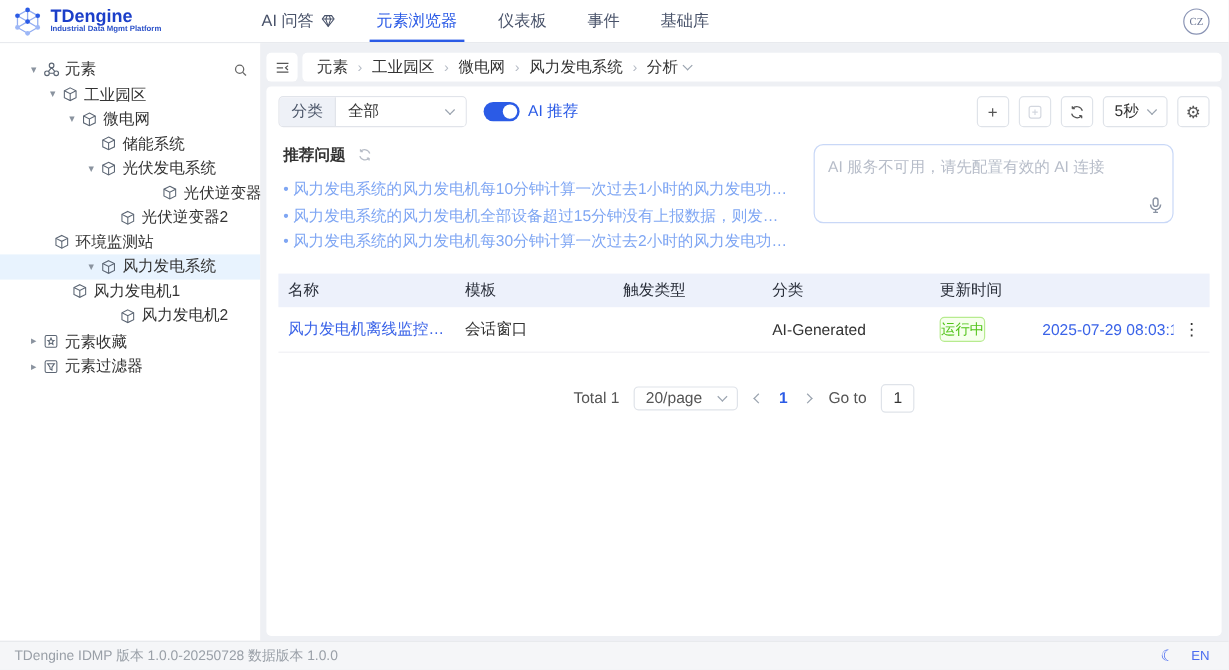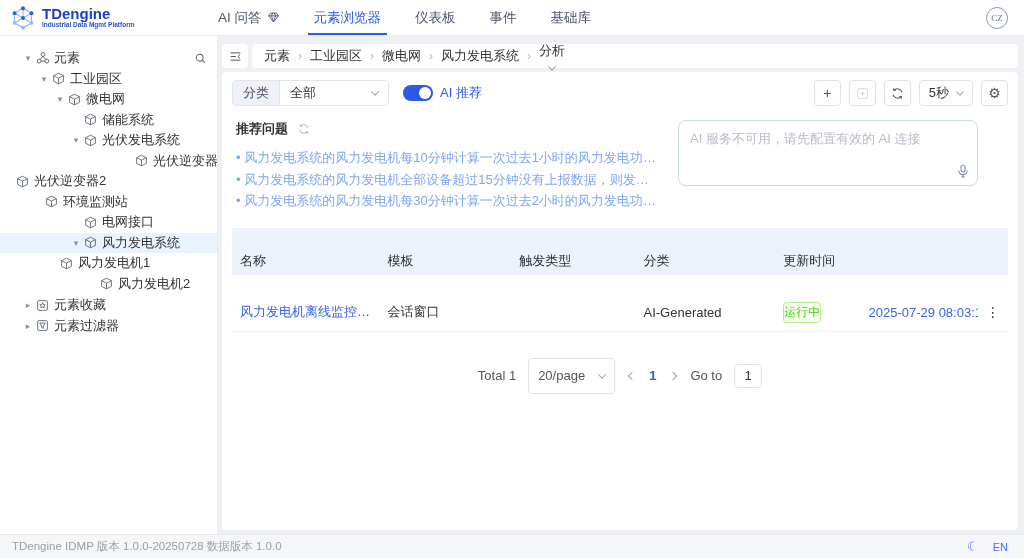--- a/index.html
+++ b/index.html
@@ -27,21 +27,21 @@
   .node-icon { width:18px; color:#5c6674; display:flex; align-items:center; flex-shrink:0; }
   .tree-label { white-space:nowrap; }
   .side-search { margin-left:auto; color:#666; display:flex; align-items:center; }
 
   .content { flex:1; display:flex; flex-direction:column; padding:8px 6px 4px 4px; min-width:0; }
   .crumb-row { display:flex; gap:4px; height:24px; flex-shrink:0; }
   .crumb-btn { width:26px; height:24px; background:#fff; border-radius:4px; display:flex; align-items:center; justify-content:center; color:#555; cursor:pointer; }
   .crumb-card { flex:1; height:24px; background:#fff; border-radius:4px; display:flex; align-items:center; padding:0 12px; gap:8px; }
   .crumb-item { color:#333; cursor:pointer; white-space:nowrap; }
   .crumb-sep { color:#b6bcc6; font-size:12px; }
-  .crumb-current { display:flex; align-items:center; gap:5px; cursor:pointer;flex-direction:column; }
+  .crumb-current { display:flex; align-items:center; gap:5px; cursor:pointer; }
 
   .panel { flex:1; margin-top:4px; background:#fff; border-radius:4px; display:flex; flex-direction:column; min-height:0; overflow:hidden; }
 
   
   .toolbar { display:flex; align-items:center; justify-content:space-between; padding:8px 10px 4px 10px; }
   .toolbar-left { display:flex; align-items:center; gap:14px; }
   .cat-group { display:flex; align-items:stretch; height:26px; border:1px solid #e1e4ea; border-radius:4px; overflow:hidden; cursor:pointer; }
   .cat-label { background:#eef1f7; color:#4a5568; display:flex; align-items:center; padding:0 10px; border-right:1px solid #e1e4ea; }
   .cat-value { background:#fff; width:108px; display:flex; align-items:center; justify-content:space-between; padding:0 10px; color:#333; }
   .toggle-group { display:flex; align-items:center; gap:7px; cursor:pointer; }
@@ -71,36 +71,36 @@
   .ai-box textarea::placeholder { color:#b7bdc9; }
   .mic { position:absolute; right:8px; bottom:7px; color:#8a93a3; cursor:pointer; }
 
   
   .table { margin:14px 10px 0 10px; }
   .t-row { display:flex; align-items:center; }
   .t-head { background:#edf1fb; }
   .t-head .t-cell { color:#2a2f3a; padding:5px 8px; }
   .t-body .t-cell { padding:8px 8px; }
   .t-body { border-bottom:1px solid #f0f1f4; }
-  .t-cell { white-space:nowrap; overflow:hidden;margin-top:19px; }
+  .t-cell { white-space:nowrap; overflow:hidden; }
   .c-name { flex:0 0 19%; }
   .c-trigger { flex:0 0 16%; }
   .c-template { flex:0 0 17%; }
   .c-category { flex:0 0 18%; }
   .c-status { flex:0 0 11%; }
   .c-updated { flex:1; }
   .c-action { flex:0 0 24px; overflow:visible; }
   .name-link { color:#3a63e8; cursor:pointer; text-overflow:ellipsis; overflow:hidden; display:block; }
   .badge-running { display:inline-block; font-size:12px; color:#52c41a; background:#f6ffed; border:1px solid #b7eb8f; border-radius:4px; padding:1px 0; }
   .updated { color:#3a63e8; }
   .kebab { color:#333; font-size:14px; cursor:pointer; letter-spacing:0; }
 
   
   .pagination { display:flex; align-items:center; justify-content:center; gap:12px; margin-top:26px; color:#555; }
-  .page-size { height:36px; border:1px solid #dfe3e9; border-radius:4px; background:#fff; display:flex; align-items:center; gap:14px; padding:0 9px; cursor:pointer; }
+  .page-size { height:20px; border:1px solid #dfe3e9; border-radius:4px; background:#fff; display:flex; align-items:center; gap:14px; padding:0 9px; cursor:pointer; }
   .page-arrow { cursor:pointer; display:flex; align-items:center; padding:0 2px; }
   .page-num { color:#2b5be6; font-weight:bold; cursor:pointer; }
   .goto-input { width:28px; height:24px; border:1px solid #dfe3e9; border-radius:4px; text-align:center; font-size:13px; color:#333; outline:none; font-family:inherit; }
 
   
   .footer { height:24px; background:#f5f6f8; border-top:1px solid #e8eaed; display:flex; align-items:center; padding:0 16px 0 12px; color:#9aa0a8; font-size:11.5px; flex-shrink:0; }
   .footer-right { margin-left:auto; display:flex; align-items:center; gap:14px; color:#4a6cf0; }
   .moon { font-size:13px; cursor:pointer; }
   .lang { cursor:pointer; font-size:11px; }
   svg { display:block; }
@@ -233,21 +233,21 @@
         <span class="caret"></span>
         <span class="node-icon">
           <svg width="13" height="13" viewBox="0 0 16 16" fill="none" stroke="#5c6674" stroke-width="1.1">
               <path d="M8 1.5 L14 4.5 V11.5 L8 14.5 L2 11.5 V4.5 Z"></path>
               <path d="M2 4.5 L8 7.5 L14 4.5 M8 7.5 V14.5"></path>
             </svg>
         </span>
         <span class="tree-label">光伏逆变器1</span>
       </div>
 
-      <div class="tree-row" style="">
+      <div class="tree-row" style="padding-left:84px">
         <span class="caret"></span>
         <span class="node-icon">
           <svg width="13" height="13" viewBox="0 0 16 16" fill="none" stroke="#5c6674" stroke-width="1.1">
               <path d="M8 1.5 L14 4.5 V11.5 L8 14.5 L2 11.5 V4.5 Z"></path>
               <path d="M2 4.5 L8 7.5 L14 4.5 M8 7.5 V14.5"></path>
             </svg>
         </span>
         <span class="tree-label">光伏逆变器2</span>
       </div>
 
@@ -255,30 +255,20 @@
         <span class="caret"></span>
         <span class="node-icon">
           <svg width="13" height="13" viewBox="0 0 16 16" fill="none" stroke="#5c6674" stroke-width="1.1">
               <path d="M8 1.5 L14 4.5 V11.5 L8 14.5 L2 11.5 V4.5 Z"></path>
               <path d="M2 4.5 L8 7.5 L14 4.5 M8 7.5 V14.5"></path>
             </svg>
         </span>
         <span class="tree-label">环境监测站</span>
       </div>
 
-      <div class="tree-row" style="padding-left:68px">
-        <span class="caret"></span>
-        <span class="node-icon">
-          <svg width="13" height="13" viewBox="0 0 16 16" fill="none" stroke="#5c6674" stroke-width="1.1">
-              <path d="M8 1.5 L14 4.5 V11.5 L8 14.5 L2 11.5 V4.5 Z"></path>
-              <path d="M2 4.5 L8 7.5 L14 4.5 M8 7.5 V14.5"></path>
-            </svg>
-        </span>
-        <span class="tree-label">电网接口</span>
-      </div>
 
       <div class="tree-row selected" style="padding-left:68px">
         <span class="caret">▾</span>
         <span class="node-icon">
           <svg width="13" height="13" viewBox="0 0 16 16" fill="none" stroke="#5c6674" stroke-width="1.1">
               <path d="M8 1.5 L14 4.5 V11.5 L8 14.5 L2 11.5 V4.5 Z"></path>
               <path d="M2 4.5 L8 7.5 L14 4.5 M8 7.5 V14.5"></path>
             </svg>
         </span>
         <span class="tree-label">风力发电系统</span>

